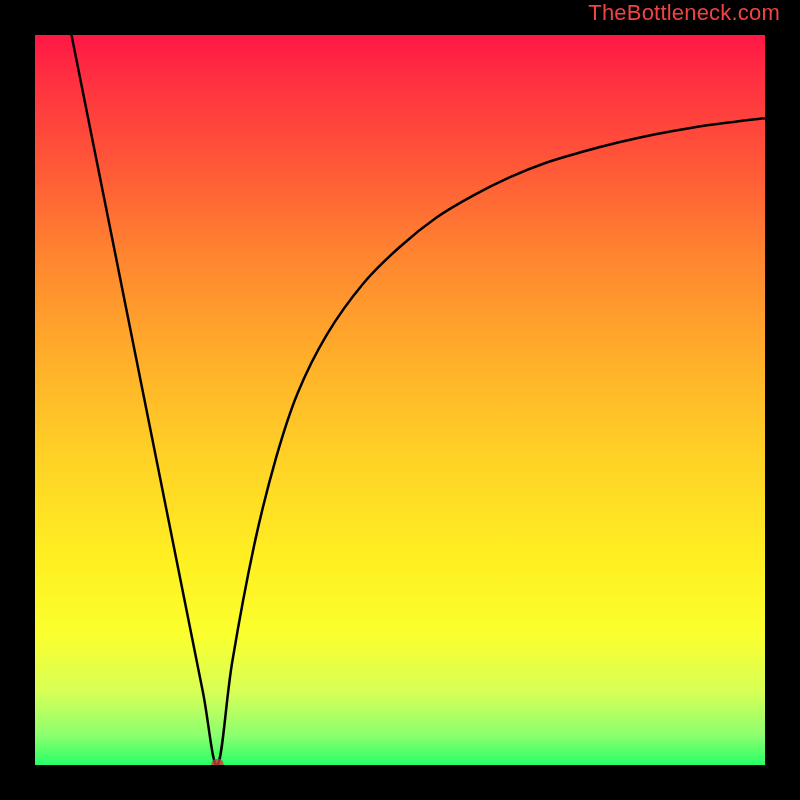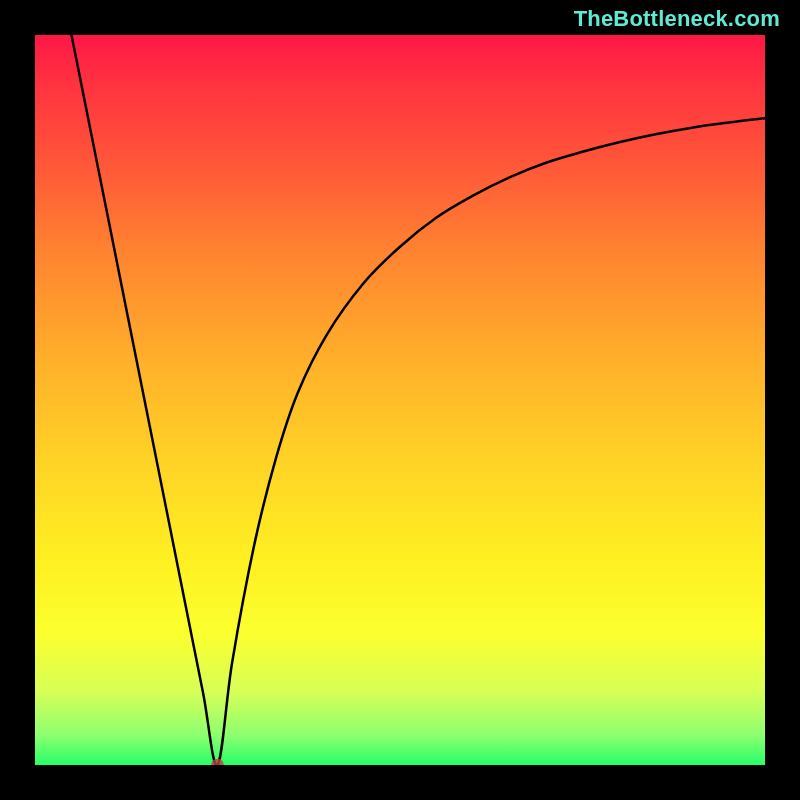--- a/index.html
+++ b/index.html
@@ -12,25 +12,25 @@
     overflow: hidden;
   }
   .frame {
     position: relative;
     width: 800px;
     height: 800px;
     background: #000000;
   }
   .watermark {
     position: absolute;
-    top: 6px;
+    top: 0;
     right: 20px;
-    color: #5eead4;
+    color: #ef4444;
     font-size: 22px;
-    font-weight: 700;
+    font-weight: 400;
     letter-spacing: 0.2px;
     z-index: 20;
     user-select: none;
   }
   .plot-area {
     position: absolute;
     left: 35px;
     top: 35px;
     width: 730px;
     height: 730px;

